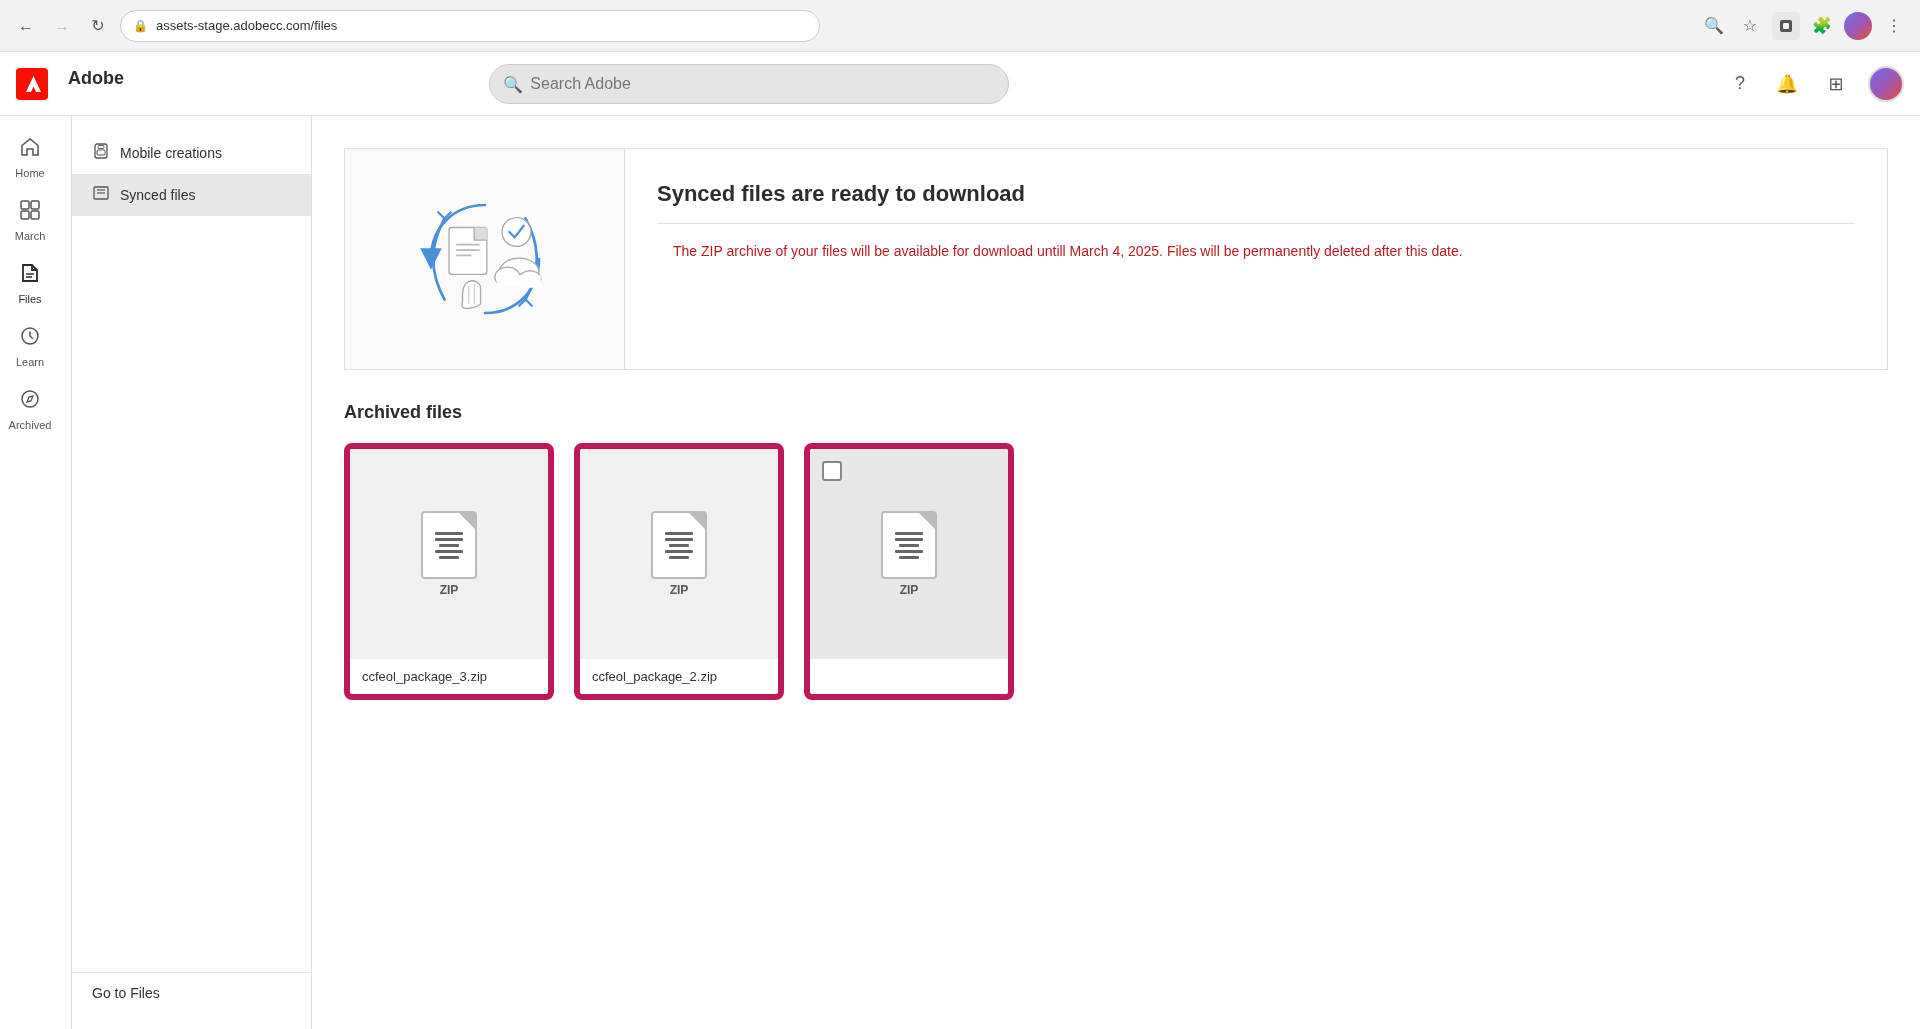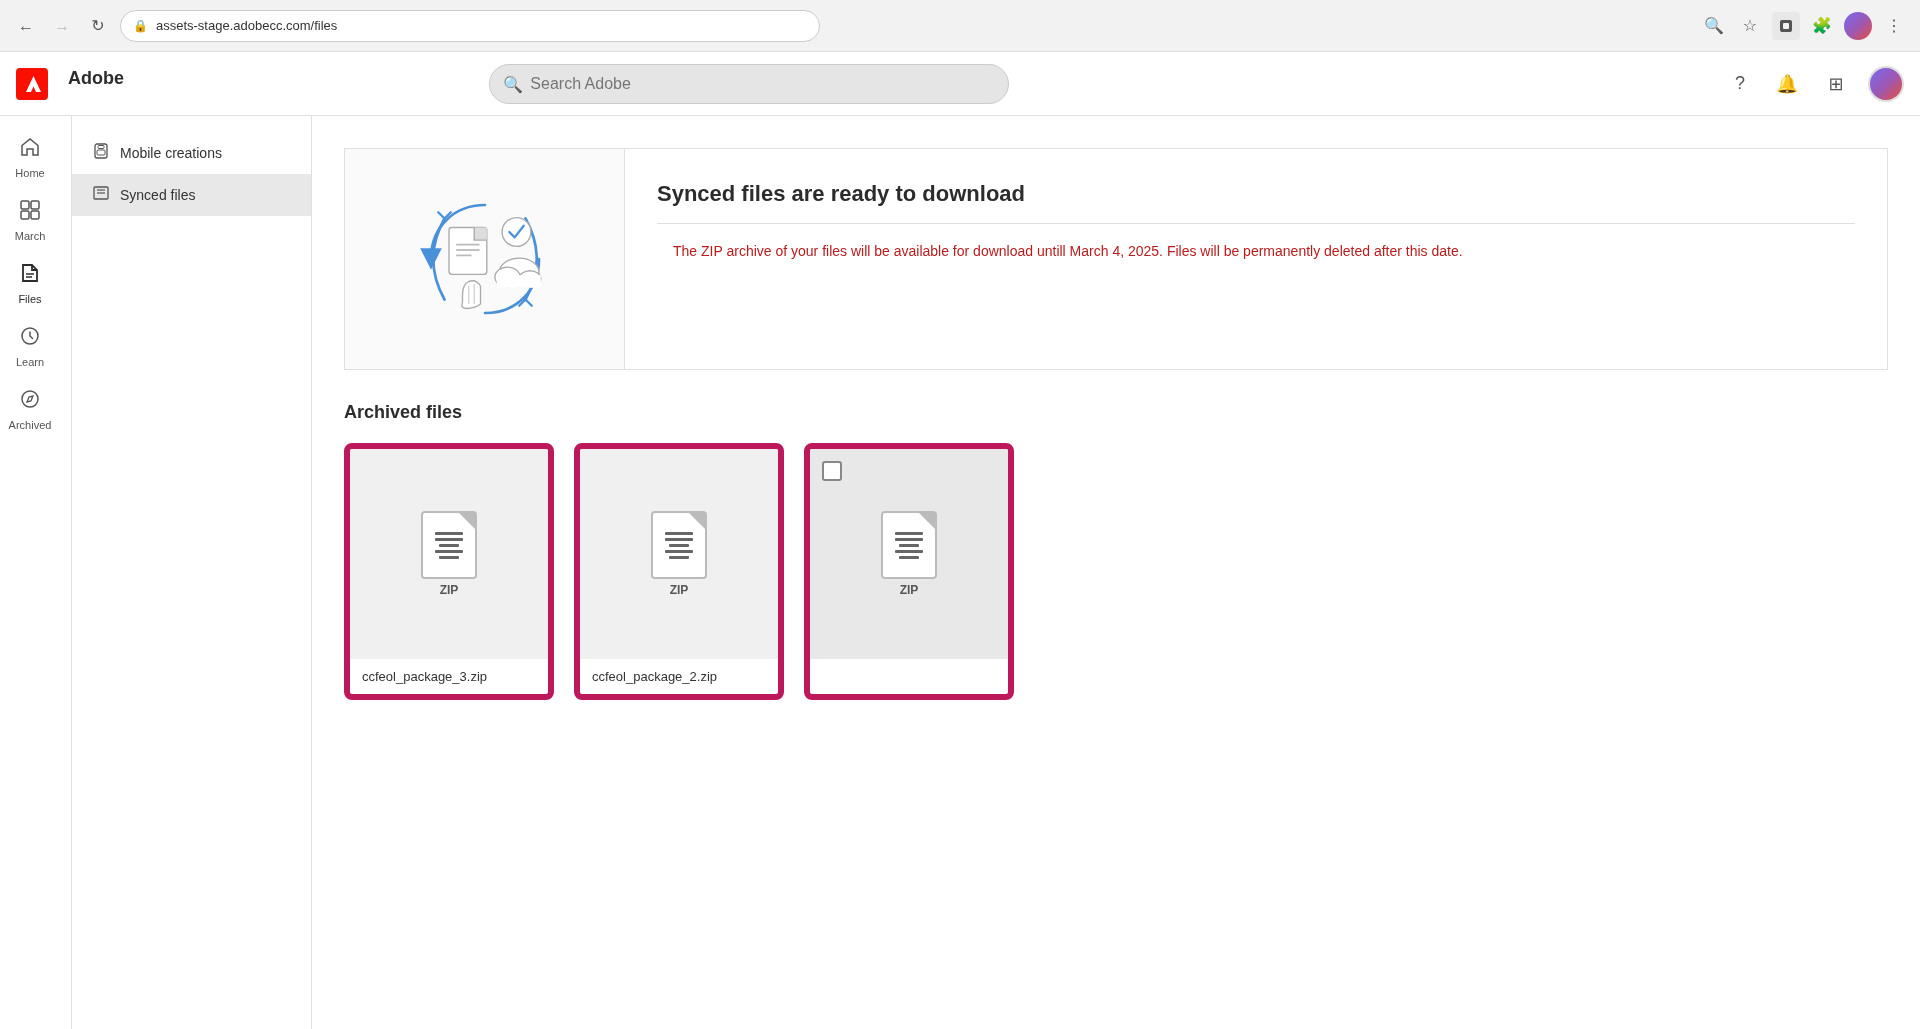--- a/index.html
+++ b/index.html
@@ -476,20 +476,23 @@
       <button class="files-sidebar-item active">
         <span class="item-icon">
           <svg width="18" height="18" viewBox="0 0 18 18" fill="none">
             <rect x="2" y="3" width="14" height="12" rx="1" stroke="#555" stroke-width="1.3" fill="none"></rect>
             <line x1="5" y1="6" x2="13" y2="6" stroke="#555" stroke-width="1.2"></line>
             <line x1="5" y1="9" x2="13" y2="9" stroke="#555" stroke-width="1.2"></line>
           </svg>
         </span>
         <span>Synced files</span>
       </button>
+      <button class="goto-files">
+        <span>Go to Files</span>
+      </button>
     </div>
 
     <main class="main-content">
 
       <div class="banner-card">
         <div class="banner-illustration">
           <svg class="sync-illustration" viewBox="0 0 200 200" fill="none" xmlns="http://www.w3.org/2000/svg">
 
             <path d="M100 40 C65 40, 40 65, 40 100" stroke="#4a90d9" stroke-width="3" fill="none" stroke-linecap="round" marker-end="url(#arrow-blue)"></path>
             <path d="M100 160 C135 160, 160 135, 160 100" stroke="#4a90d9" stroke-width="3" fill="none" stroke-linecap="round"></path>

